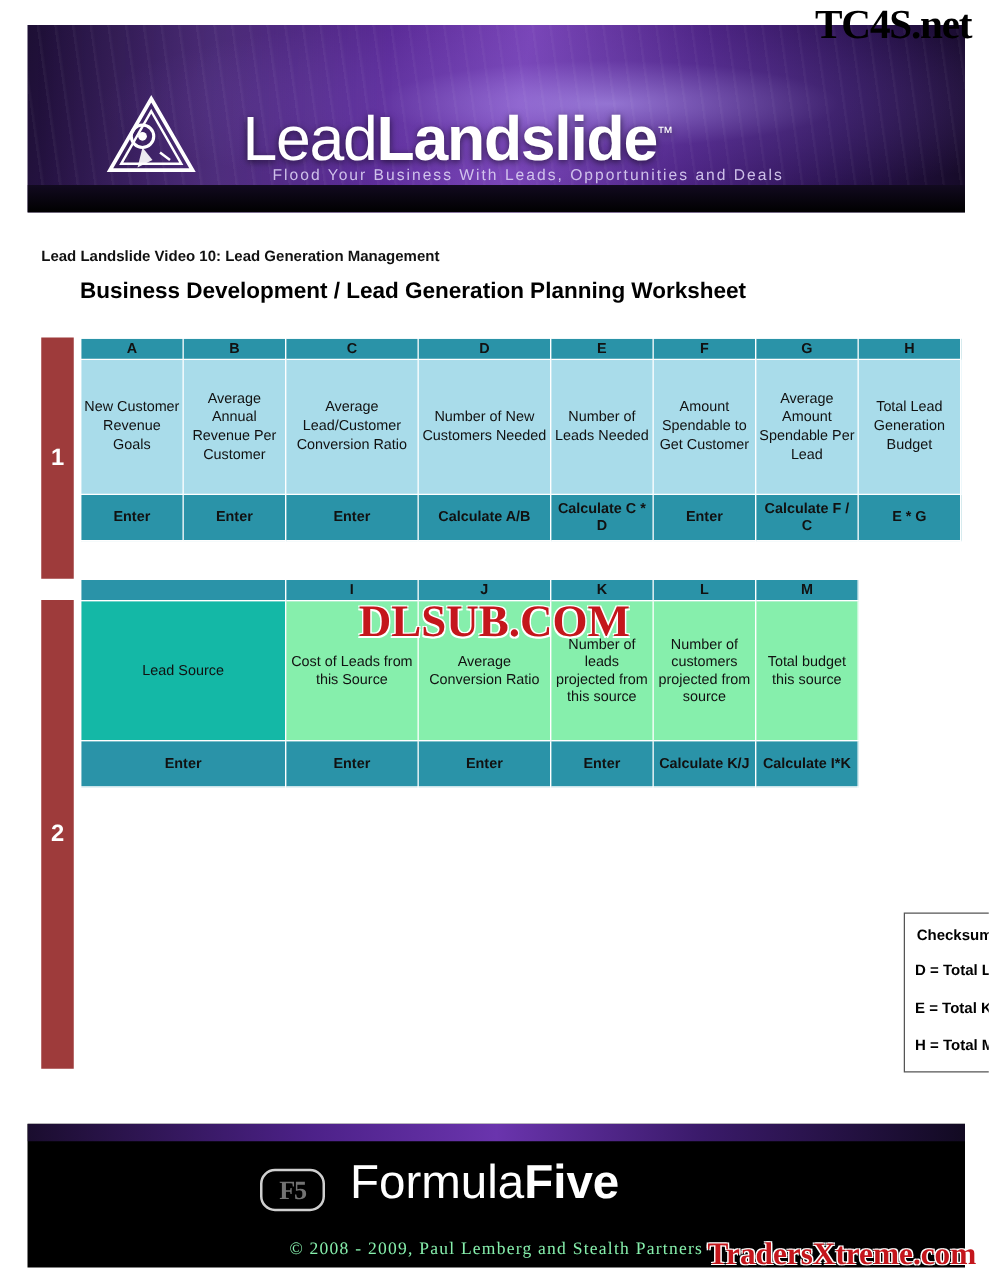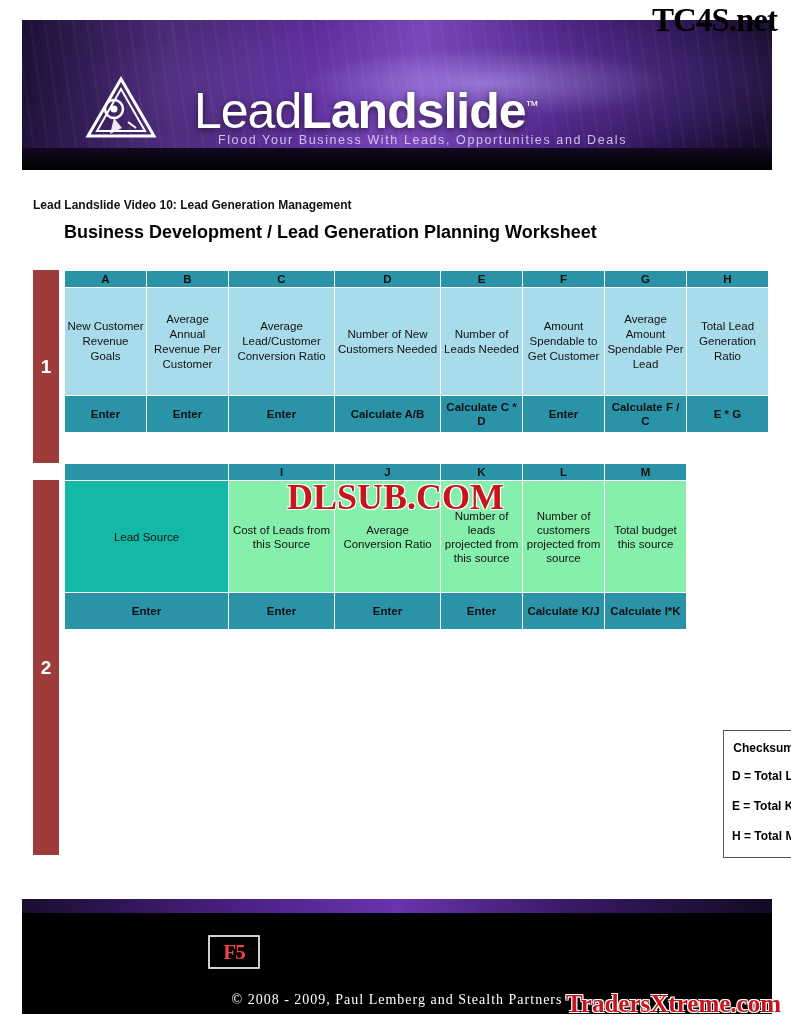--- a/index.html
+++ b/index.html
@@ -181,22 +181,22 @@
     overflow: hidden;
   }
   .footer .topbar {
     position: absolute; left:0; right:0; top:0; height: 14px;
     background: linear-gradient(90deg,#1a0d2e 0%, #4c2188 30%, #6a34ad 50%, #3a1a6a 72%, #120a22 100%);
   }
   .f5badge {
     position: absolute; left: 186px; top: 36px;
     width: 52px; height: 34px;
     border: 2px solid #cfcfcf;
-    border-radius: 1px;
-    color: #ef4444;
+    border-radius: 12px;
+    color: #737373;
     font-family: "Liberation Serif", serif;
     font-weight: bold;
     font-size: 21px;
     display: flex; align-items: center; justify-content: center;
     letter-spacing: -1px;
   }
   .f5text {
     position: absolute; left: 258px; top: 26px;
     color: #ffffff;
     font-size: 38px;
@@ -209,21 +209,21 @@
     position: absolute; left: 282px; top: 72px;
     color: #b9b9b9;
     font-size: 10.5px;
     letter-spacing: 1.3px;
     font-weight: bold;
     white-space: nowrap;
   }
   .copyright {
     position: absolute; left: 0; right: 0; bottom: 6px;
     text-align: center;
-    color: #ffffff;
+    color: #86efac;
     font-family: "Liberation Serif", serif;
     font-size: 14px;
     letter-spacing: 1px;
   }
 </style>
 </head>
 <body>
 
 <div class="wm-top">TC4S.net</div>
 
@@ -275,21 +275,21 @@
       <th class="collabel">H</th>
     </tr>
     <tr>
       <td class="hdrcell">New Customer Revenue Goals</td>
       <td class="hdrcell">Average Annual Revenue Per Customer</td>
       <td class="hdrcell">Average Lead/Customer Conversion Ratio</td>
       <td class="hdrcell">Number of New Customers Needed</td>
       <td class="hdrcell">Number of Leads Needed</td>
       <td class="hdrcell">Amount Spendable to Get Customer</td>
       <td class="hdrcell">Average Amount Spendable Per Lead</td>
-      <td class="hdrcell">Total Lead Generation Ratio</td>
+      <td class="hdrcell">Total Lead Generation Budget</td>
     </tr>
     <tr>
       <td class="entercell">Enter</td>
       <td class="entercell">Enter</td>
       <td class="entercell">Enter</td>
       <td class="entercell">Calculate A/B</td>
       <td class="entercell">Calculate C * D</td>
       <td class="entercell">Enter</td>
       <td class="entercell">Calculate F / C</td>
       <td class="entercell">E * G</td>
@@ -435,16 +435,19 @@
     <div class="ck-item">E = Total K</div>
     <div class="ck-item">H = Total M</div>
   </div>
 </div>
 
 <div class="wm-mid">DLSUB.COM</div>
 
 <div class="footer">
   <div class="topbar"></div>
   <div class="f5badge">F5</div>
+  <div class="f5text">
+    <span class="a">Formula</span><span class="b">Five</span>
+  </div>
   <div class="copyright">© 2008 - 2009, Paul Lemberg and Stealth Partners</div>
 </div>
 
 <div class="wm-bot">TradersXtreme.com</div>
 
 </body></html>

